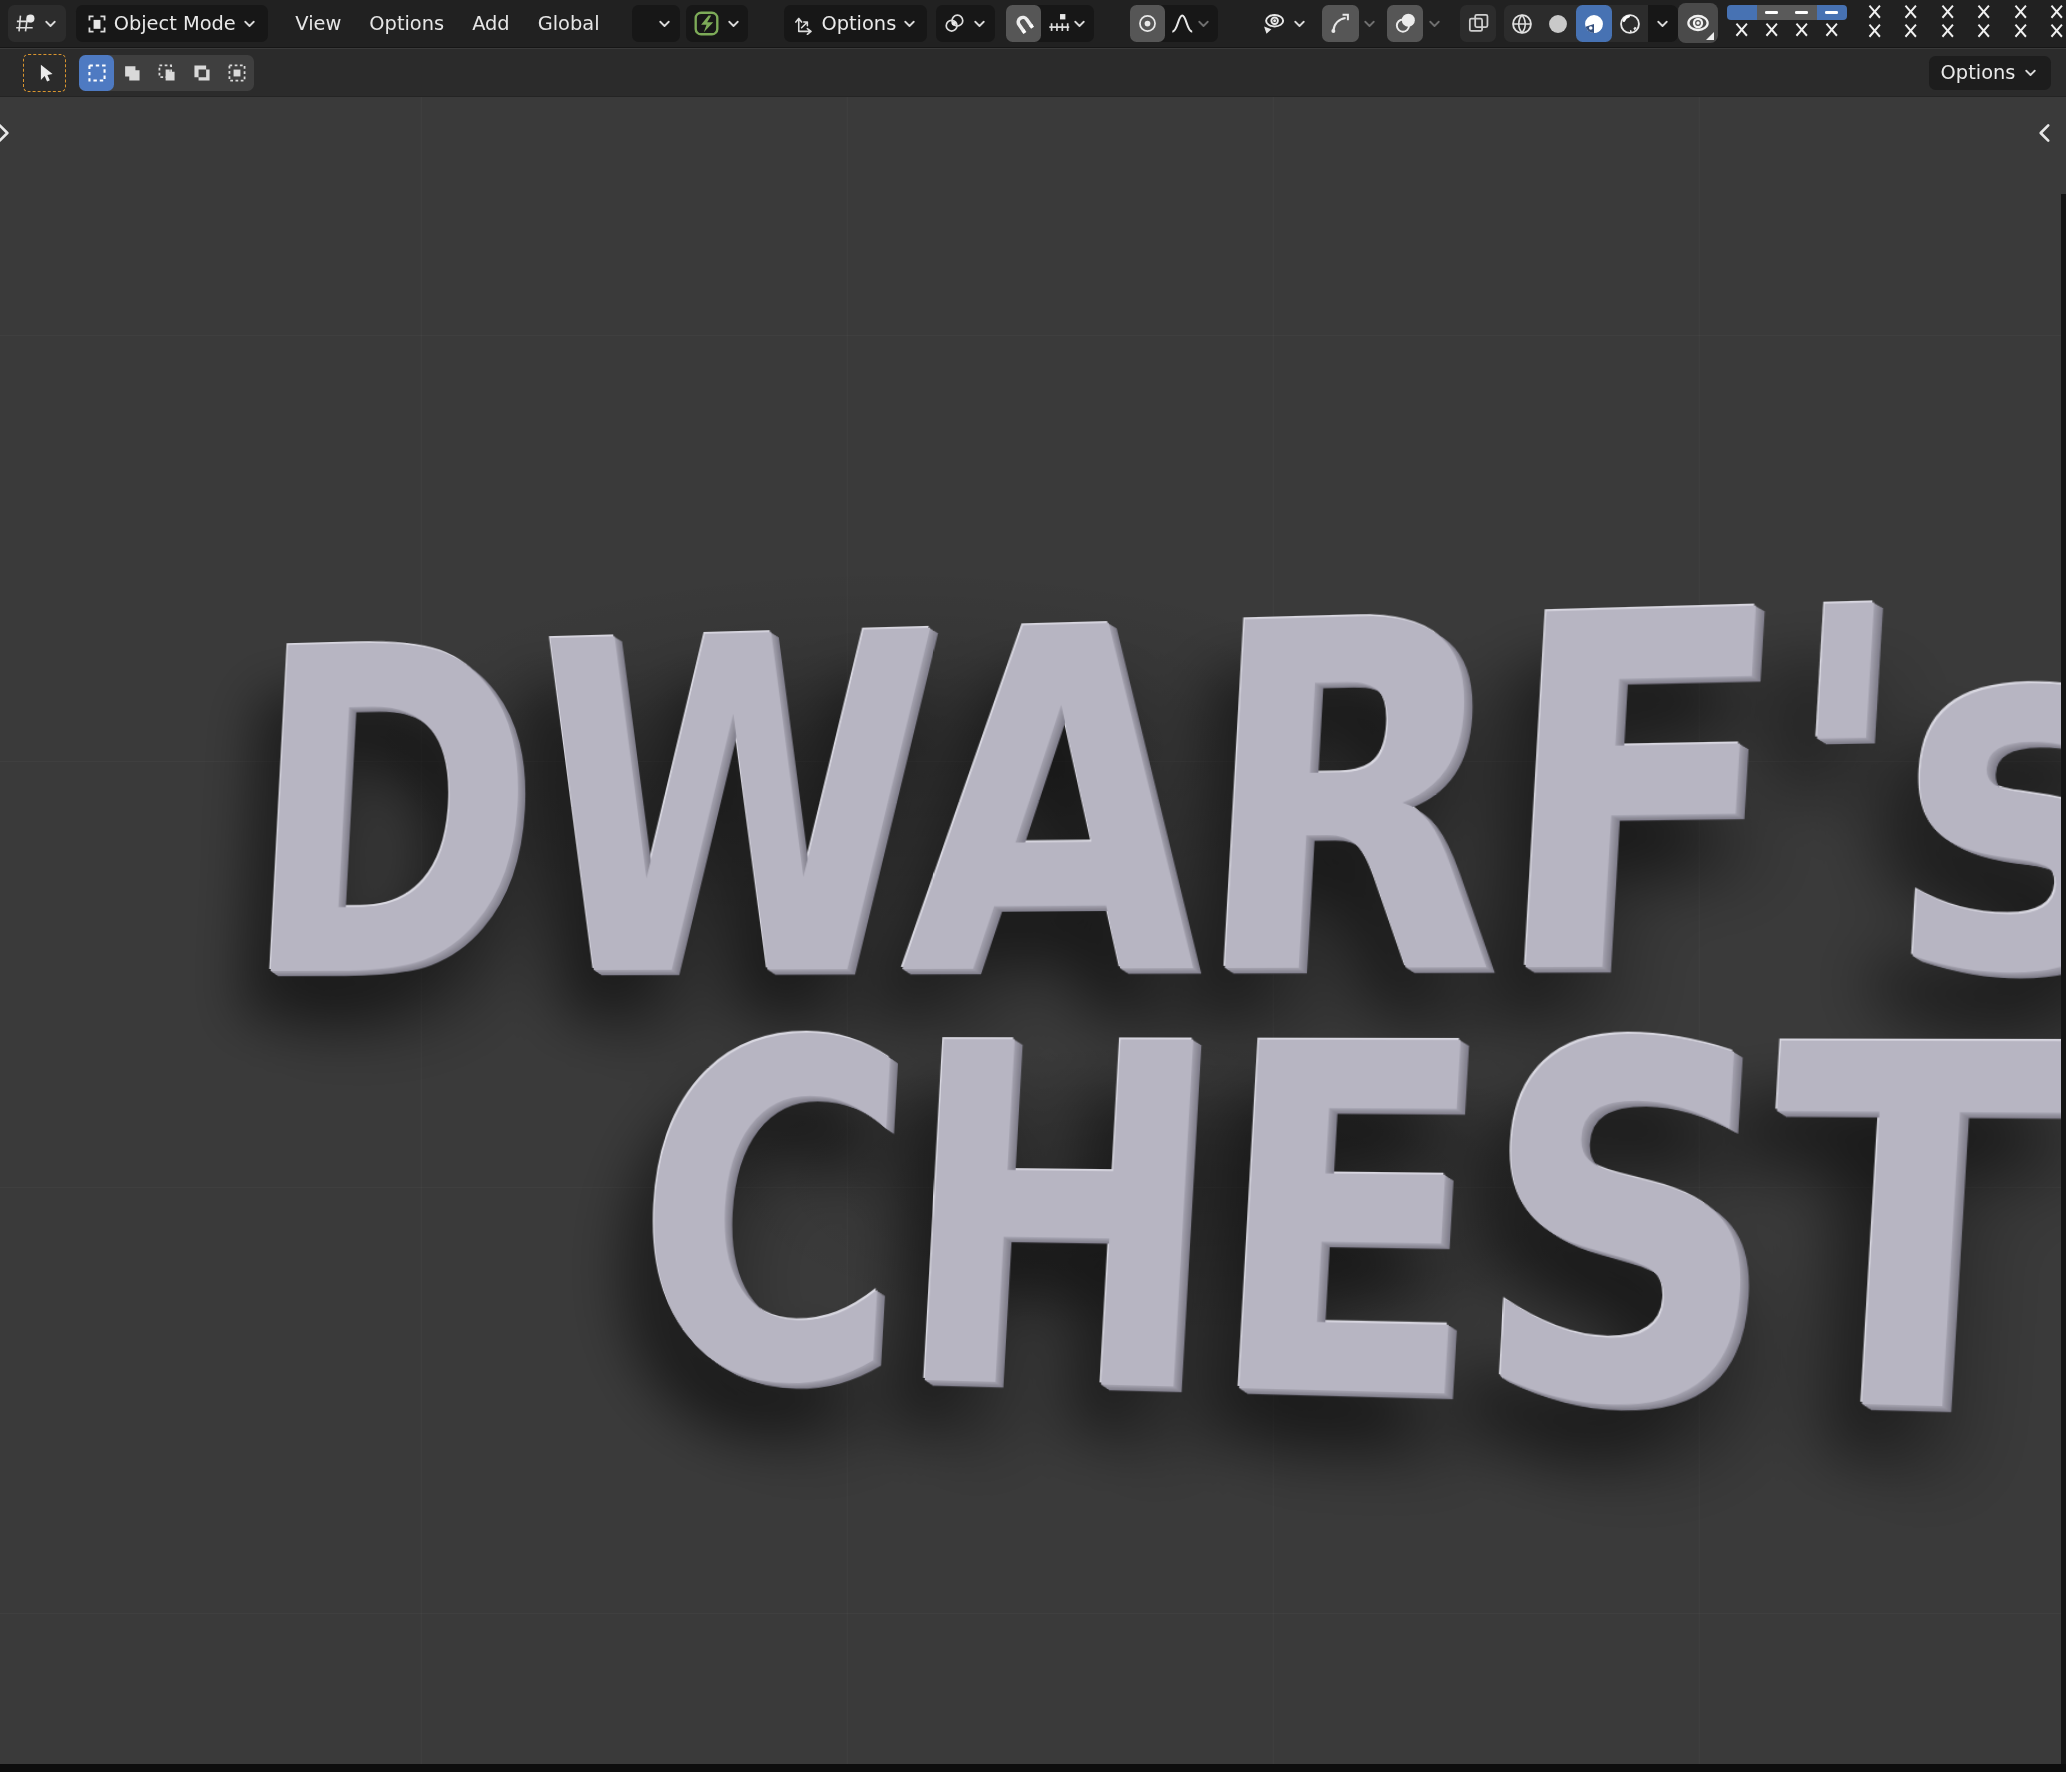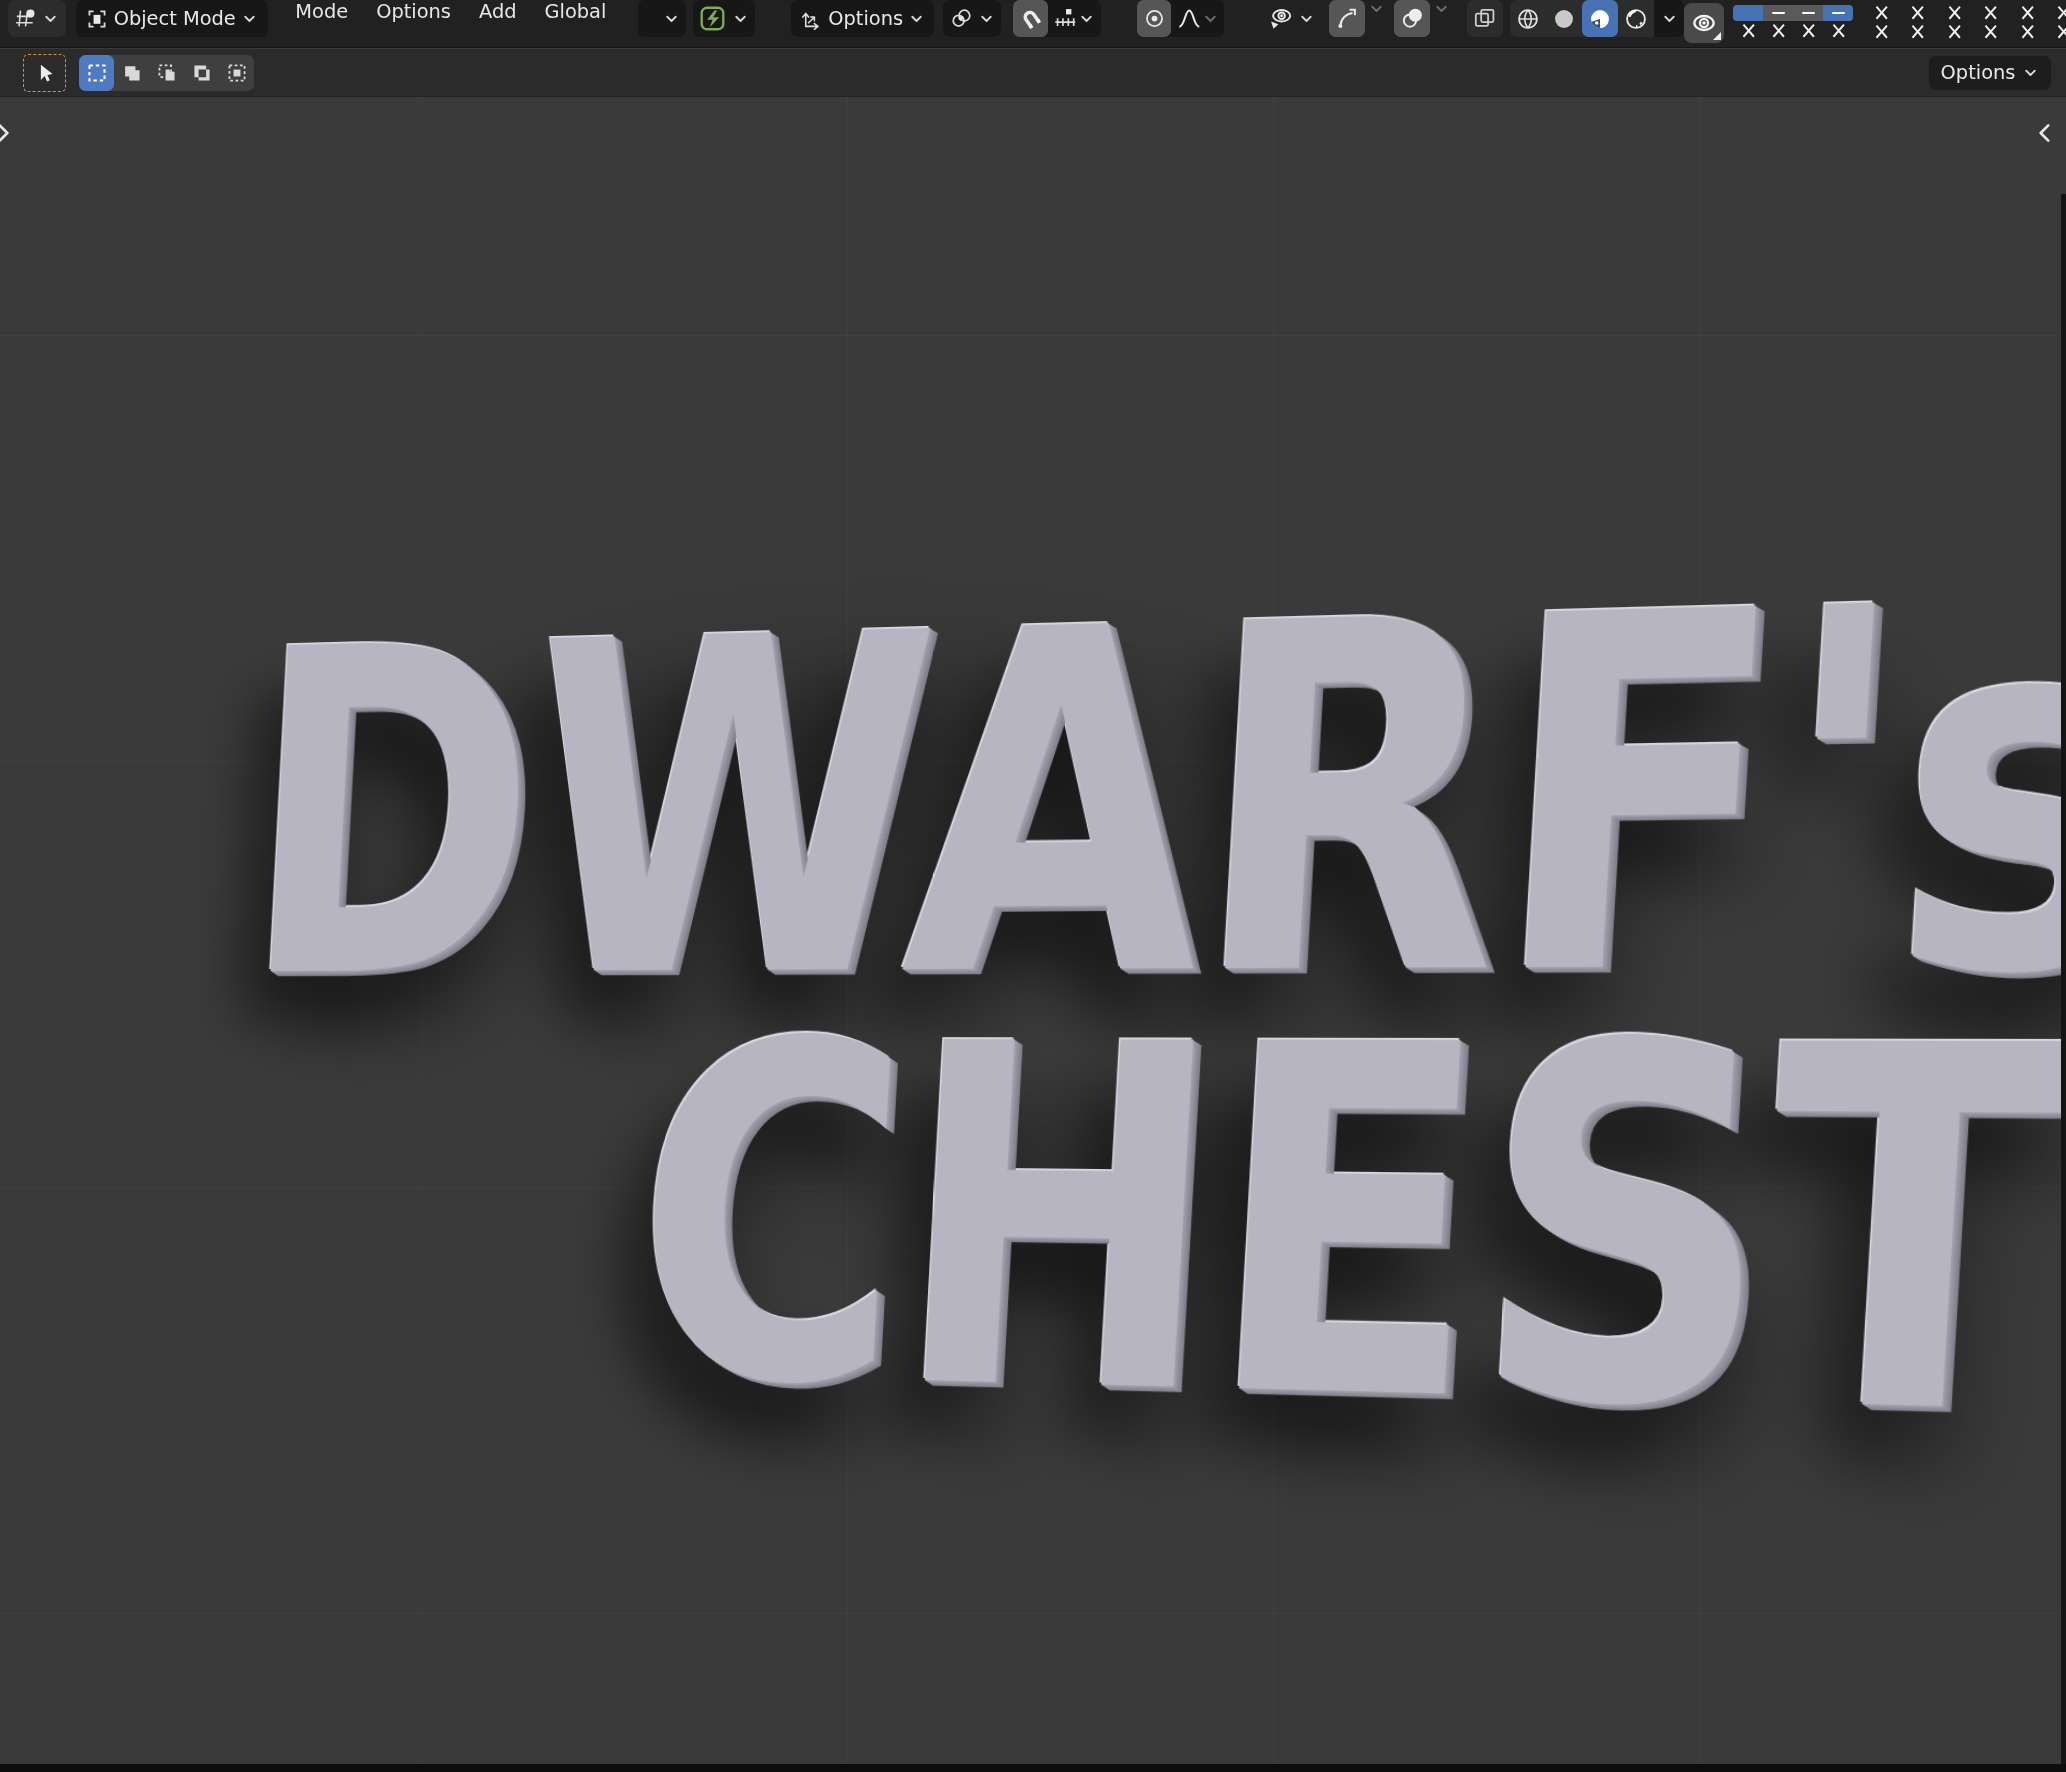--- a/index.html
+++ b/index.html
@@ -1,21 +1,21 @@
 <!DOCTYPE html>
 <html style="font-size:10.3px"><head>
 <meta charset="utf-8">
 <style>
   html,body{margin:0;padding:0;background:#3a3a3a;}
   body{width:2066px;height:1772px;position:relative;overflow:hidden;
        font-family:"DejaVu Sans","Liberation Sans",sans-serif;color:#e6e6e6;}
 
   
   .row1{position:absolute;top:0;left:0;width:2066px;height:48px;background:#212121;
-        display:flex;box-sizing:border-box;border-bottom:1.3px solid #161616;}
+        display:flex;align-items:center;box-sizing:border-box;border-bottom:1.3px solid #161616;}
   .widget{background:#171717;border-radius:6.5px;height:37px;display:flex;align-items:center;
           padding:0 6.5px;gap:5.2px;box-sizing:border-box;flex:none;}
   .widget.raised{background:#2c2c2c;}
   .label{font-size:19.4px;color:#e9e9e9;white-space:nowrap;}
   .menu{font-size:19.4px;color:#e6e6e6;padding:0 14px;cursor:default;flex:none;}
   .chev{width:17px;height:17px;flex:none;color:#d9d9d9;}
   .chev.dis{color:#6f6f6f;}
   .icon{flex:none;color:#dcdcdc;}
   .seg-group{display:flex;background:#171717;border-radius:6.5px;height:37px;align-items:stretch;flex:none;}
   .seg{display:flex;align-items:center;justify-content:center;padding:0 5.8px;border-radius:6.5px;}
@@ -100,21 +100,21 @@
       <path d="M5 11 V5 h6 M21 5 h6 v6 M27 21 v6 h-6 M11 27 H5 v-6" stroke="#dcdcdc" stroke-width="2.6" fill="none"></path>
       <rect x="11" y="10" width="10" height="13" fill="#e8e8e8"></rect>
     </svg>
     <span class="label">Object Mode</span>
     <svg class="chev" viewBox="0 0 24 24">
         <path d="M6 9.5 l6 6 6-6" fill="none" stroke="currentColor" stroke-width="2.6" stroke-linecap="round" stroke-linejoin="round"></path>
       </svg>
   </div>
 
   <nav style="display:flex;margin-left:13px;">
-    <span class="menu">Mode</span>
+    <span class="menu">View</span>
     <span class="menu">Options</span>
     <span class="menu">Add</span>
     <span class="menu">Global</span>
   </nav>
 
   <div class="widget" style="margin-left:18px;width:48px;justify-content:flex-end;">
     <svg class="chev" viewBox="0 0 24 24">
         <path d="M6 9.5 l6 6 6-6" fill="none" stroke="currentColor" stroke-width="2.6" stroke-linecap="round" stroke-linejoin="round"></path>
       </svg>
   </div>

